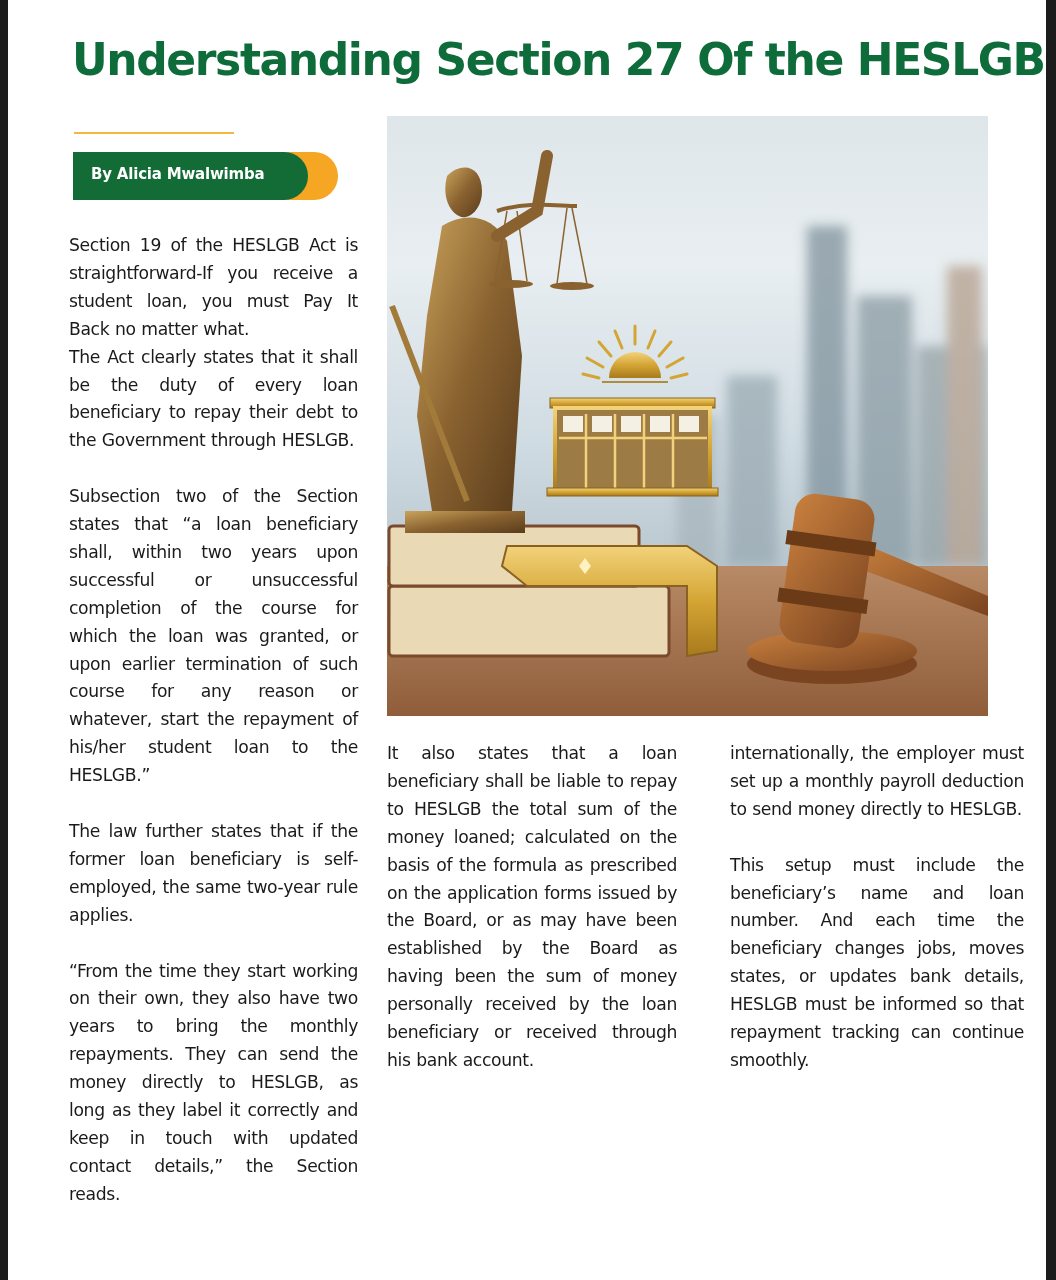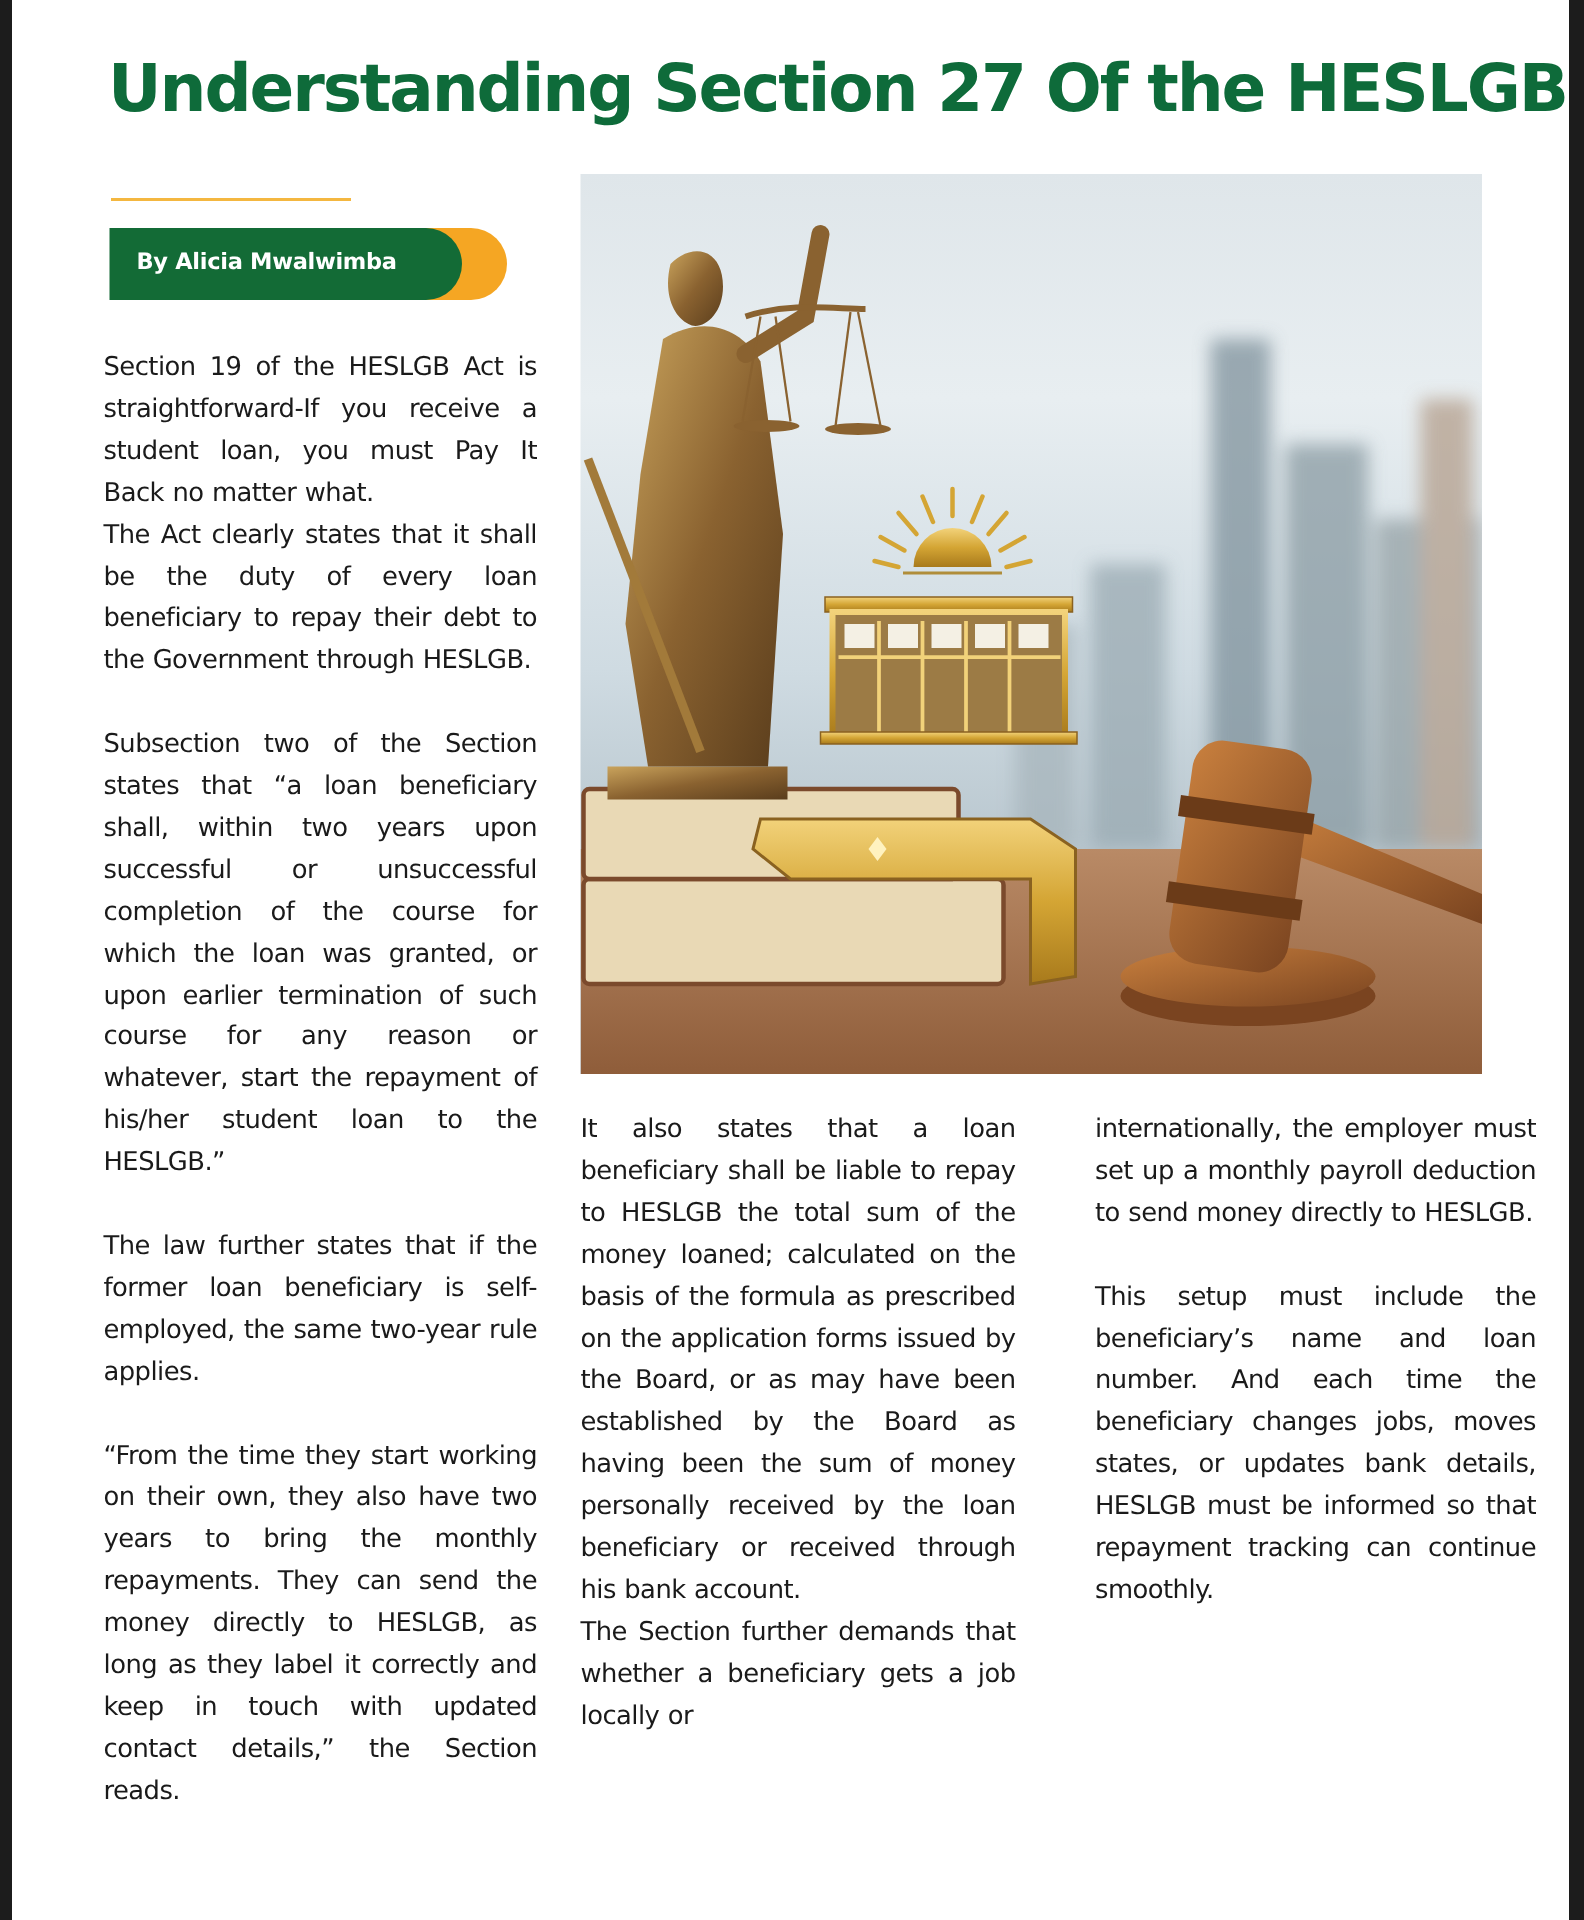--- a/index.html
+++ b/index.html
@@ -185,21 +185,20 @@
         <path d="M470 425 L601 480 L601 500 L465 450 Z" fill="url(#wood)"></path>
         <rect x="400" y="380" width="80" height="150" rx="20" fill="url(#wood)" transform="rotate(8 440 455)"></rect>
         <rect x="395" y="420" width="90" height="14" fill="#6b3b18" transform="rotate(8 440 455)"></rect>
         <rect x="395" y="478" width="90" height="14" fill="#6b3b18" transform="rotate(8 440 455)"></rect>
       </g>
     </svg>
   </div>
 
   <div class="col col2">
     <p class="last">It also states that a loan beneficiary shall be liable to repay to HESLGB the total sum of the money loaned; calculated on the basis of the formula as prescribed on the application forms issued by the Board, or as may have been established by the Board as having been the sum of money personally received by the loan beneficiary or received through his bank account.</p>
-    <p>The Section further demands that whether a beneficiary gets a job locally or</p>
   </div>
 
   <div class="col col3">
     <p class="last">internationally, the employer must set up a monthly payroll deduction to send money directly to HESLGB.</p>
     <div class="gap"></div>
     <p class="last">This setup must include the beneficiary’s name and loan number. And each time the beneficiary changes jobs, moves states, or updates bank details, HESLGB must be informed so that repayment tracking can continue smoothly.</p>
   </div>
 
 </div>
 

